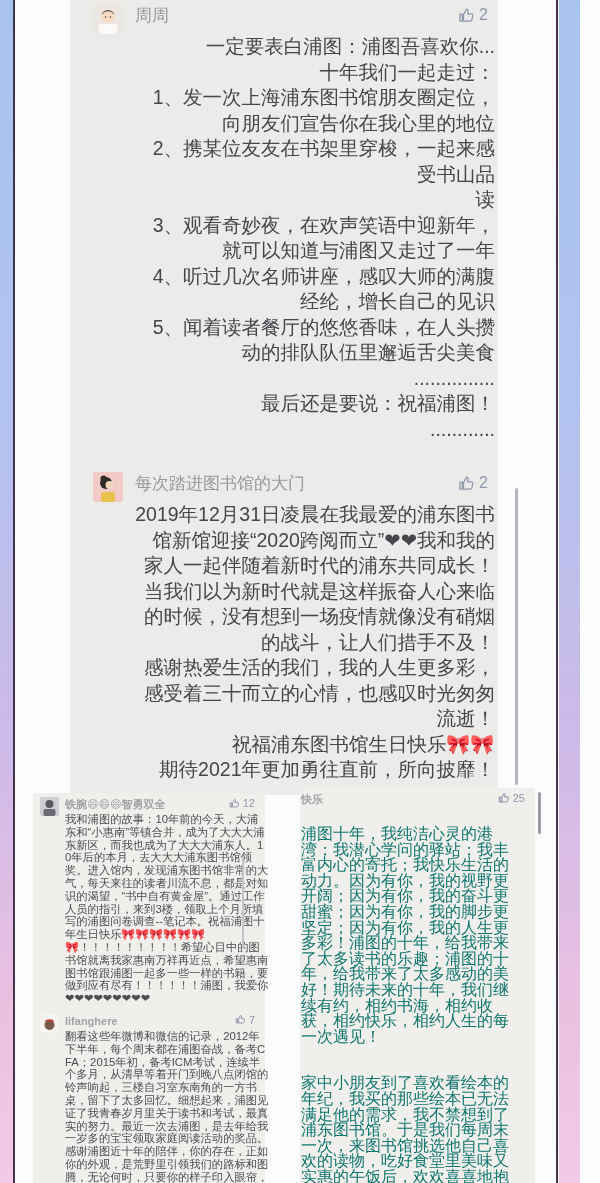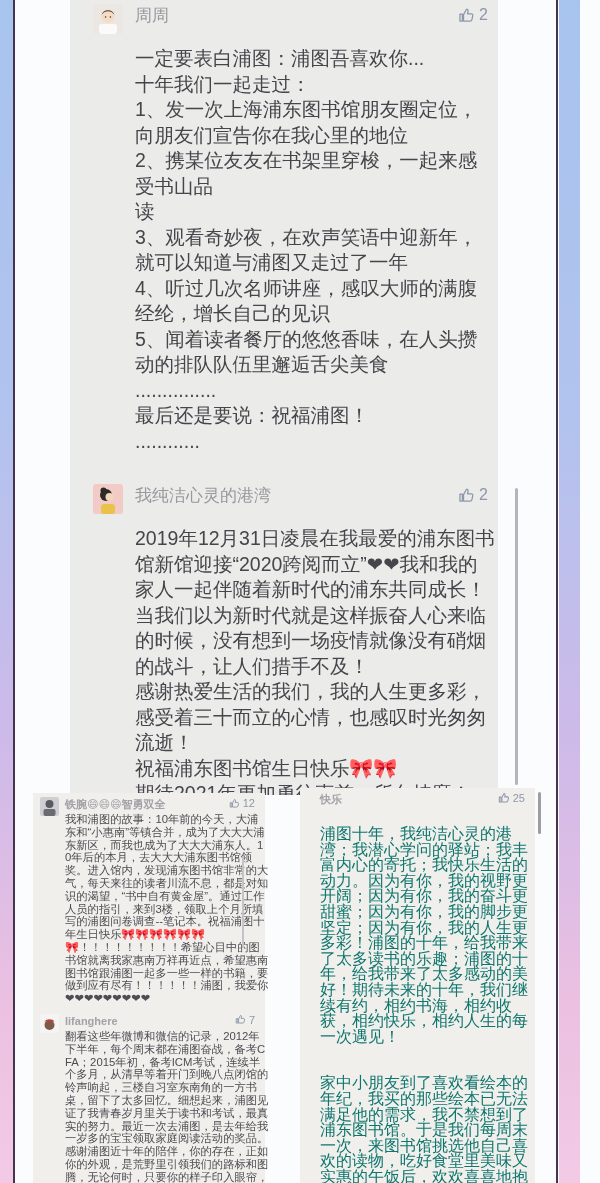--- a/index.html
+++ b/index.html
@@ -27,36 +27,36 @@
   .comment.lg.first{margin-bottom:26px;}
   .avatar-lg{position:absolute;left:23px;top:4px;width:30px;height:30px;border-radius:3px;overflow:hidden;}
   .avatar-sm{position:absolute;left:7px;top:2px;width:19px;height:19px;border-radius:2px;overflow:hidden;}
   .c-head{display:flex;align-items:flex-start;justify-content:space-between;gap:24px;}
   .c-name{color:#98989e;}
   .lg .c-name{font-size:17px;line-height:20px;}
   .like{display:flex;align-items:center;gap:4px;color:#8e97ab;cursor:pointer;}
   .lg .like{font-size:16px;}
   .like svg{display:block;}
   .c-body{color:#45454b;white-space:pre-line;word-break:break-all;}
-  .lg .c-body{width:360px;font-size:19.5px;line-height:25.5px;margin-top:20px;}
+  .lg .c-body{width:360px;font-size:19.5px;line-height:25.5px;margin-top:8px;text-align:right;}
 
   
   .sbar{position:absolute;background:#b4b4ba;border-radius:2px;}
   #sbar-overlay{left:515px;top:488px;width:3px;height:297px;}
   #sbar-left{left:242px;top:856px;width:2px;height:92px;background:#c4c4c8;}
   #sbar-right{left:538px;top:792px;width:3px;height:42px;background:#9d9da3;}
 
   
   .panel{position:absolute;background:#f0efec;}
   .panel.pleft{left:33px;top:793px;width:232px;height:390px;padding:2px 0 0 0;}
   .panel.pright{left:300px;top:788px;width:235px;height:395px;padding:2px 0 0 0;}
   .comment.sm{position:relative;padding:2px 10px 0 32px;}
   .sm .c-name{font-size:11px;line-height:14px;color:#a2a2a8;font-weight:bold;}
   .sm .like{font-size:11px;gap:3px;text-align:right;}
-  .panel .noavatar{padding-left:20px;}
+  .panel .noavatar{padding-left:1px;}
   .pleft .c-body{width:204px;font-size:11.3px;line-height:12.8px;margin-top:2px;color:#4c4c52;}
   .pright .c-body{width:213px;font-size:16px;line-height:15.6px;margin-top:20px;color:#0f766e;}
   .pleft .comment.first{margin-bottom:7px;}
   .pright .comment.first{margin-bottom:9px;}
 </style>
 </head>
 <body>
 
 <div class="stage">
 
@@ -105,21 +105,21 @@
       <span class="avatar-lg">
         <svg width="30" height="30" viewBox="0 0 30 30">
           <rect width="30" height="30" fill="#f3cbc6"></rect>
           <circle cx="10.5" cy="6.5" r="3" fill="#2e2a28"></circle>
           <circle cx="13" cy="11" r="6" fill="#2e2a28"></circle>
           <circle cx="16.5" cy="13" r="4" fill="#f2d7bd"></circle>
           <rect x="8" y="20" width="14" height="10" rx="3" fill="#e8c24a"></rect>
         </svg>
       </span>
       <div class="c-head">
-        <span class="c-name">我纯洁心灵的港湾</span>
+        <span class="c-name">每次踏进图书馆的大门</span>
         <span class="like">
           <svg width="17" height="17" viewBox="0 0 16 16" fill="none" stroke="#8e97ab" stroke-width="1.2" stroke-linejoin="round">
             <path d="M1.8 6.8h2.3v6.4H1.8z"></path>
             <path d="M5.2 13.2V7.2l2.8-5.1c.8 0 1.5.7 1.5 1.5l-.5 2.9h3.6c.9 0 1.5.8 1.3 1.6l-.8 3.7c-.2.8-.9 1.4-1.7 1.4H5.2z"></path>
           </svg>
           <span>2</span>
         </span>
       </div>
       <div class="c-body">2019年12月31日凌晨在我最爱的浦东图书馆新馆迎接“2020跨阅而立”❤❤我和我的家人一起伴随着新时代的浦东共同成长！
 当我们以为新时代就是这样振奋人心来临的时候，没有想到一场疫情就像没有硝烟的战斗，让人们措手不及！

